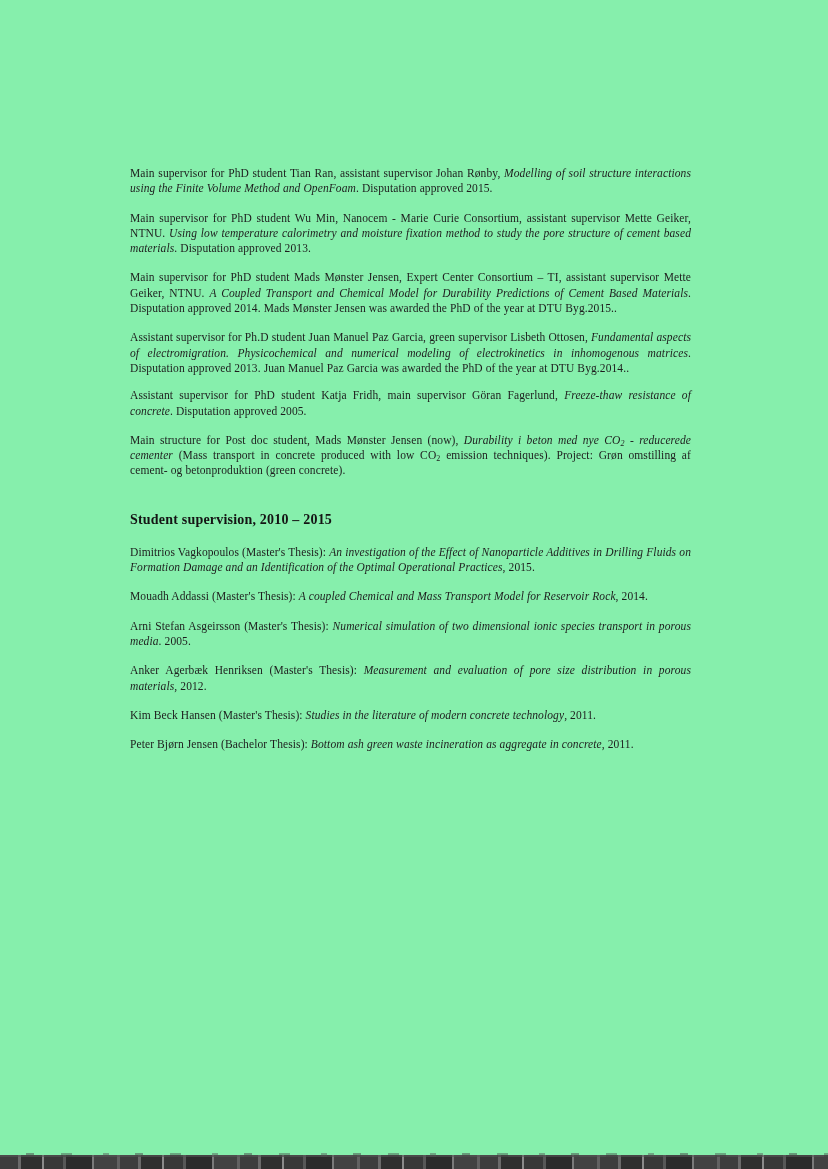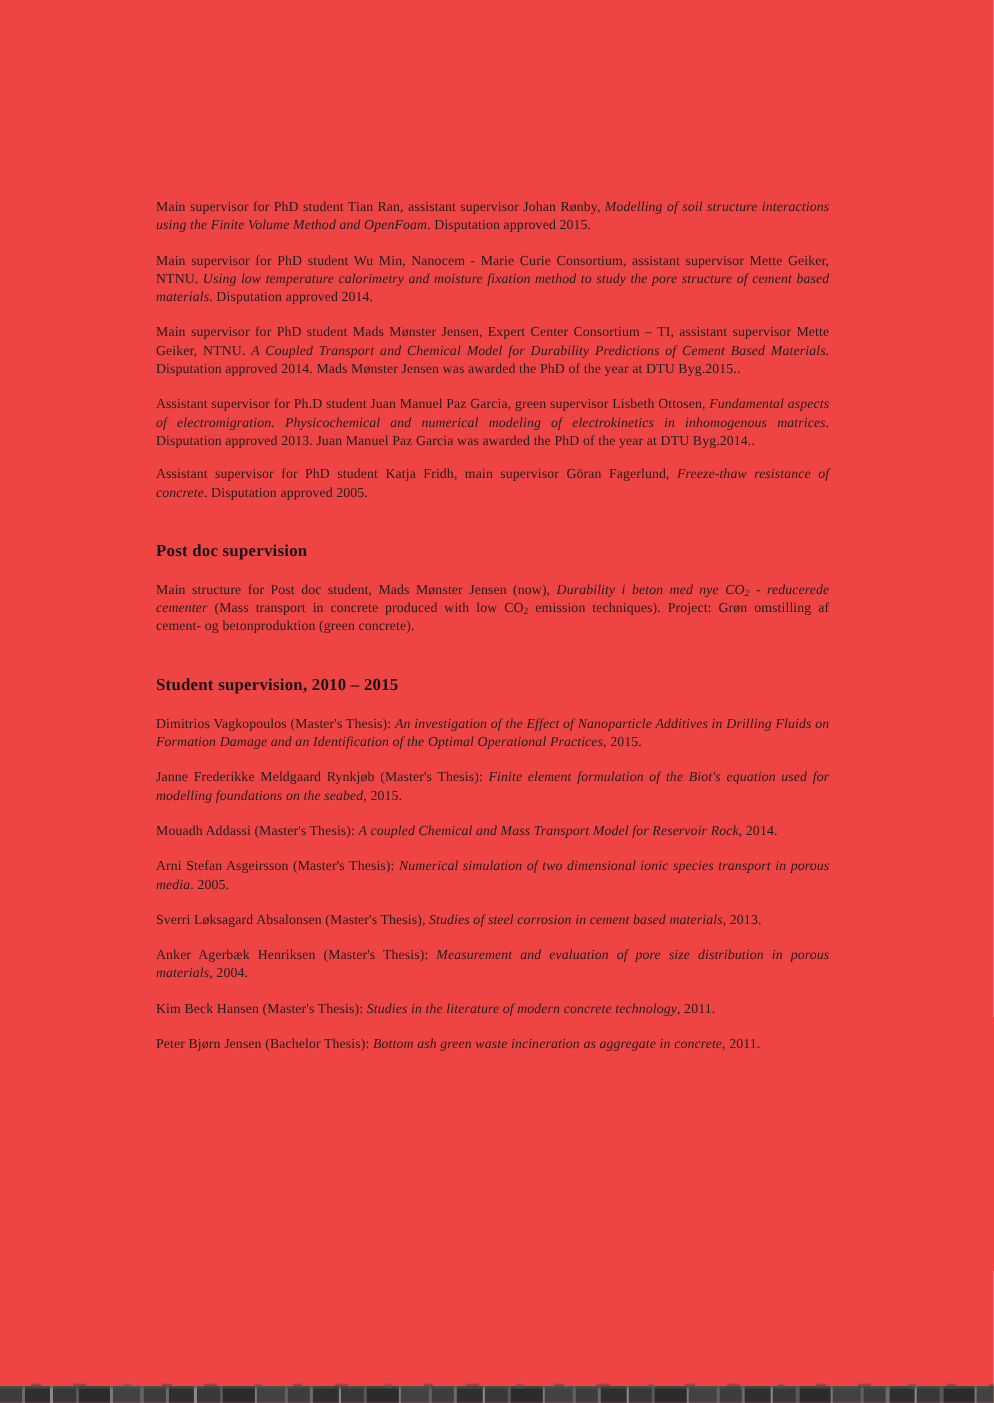--- a/index.html
+++ b/index.html
@@ -10,21 +10,21 @@
     width: 828px;
     height: 1169px;
     background: #fefefe;
     position: relative;
     overflow: hidden;
     font-family: "Liberation Serif", serif;
   }
   .page {
     position: absolute;
     inset: 0;
-    background: #ef4444;
+    background: #86efac;
   }
   .content {
     position: absolute;
     left: 130px;
     top: 166px;
     width: 561px;
   }
   .content p {
     margin: 14px 0 0 0;
     font-size: 11.5px;
@@ -83,30 +83,27 @@
       transparent 34px 61px, rgba(60,60,60,0.4) 61px 72px,
       transparent 72px 103px, rgba(80,80,80,0.45) 103px 109px);
   }
 </style>
 </head>
 <body>
 
 <div class="page">
   <div class="content" id="doc-content">
       <p><span>Main supervisor for PhD student Tian Ran, assistant supervisor Johan Rønby, </span><i>Modelling of soil structure interactions using the Finite Volume Method and OpenFoam</i><span>. Disputation approved 2015.</span></p>
-      <p><span>Main supervisor for PhD student Wu Min, Nanocem - Marie Curie Consortium, assistant supervisor Mette Geiker, NTNU. </span><i>Using low temperature calorimetry and moisture fixation method to study the pore structure of cement based materials</i><span>. Disputation approved 2014.</span></p>
+      <p><span>Main supervisor for PhD student Wu Min, Nanocem - Marie Curie Consortium, assistant supervisor Mette Geiker, NTNU. </span><i>Using low temperature calorimetry and moisture fixation method to study the pore structure of cement based materials</i><span>. Disputation approved 2013.</span></p>
       <p><span>Main supervisor for PhD student Mads Mønster Jensen, Expert Center Consortium – TI, assistant supervisor Mette Geiker, NTNU. </span><i>A Coupled Transport and Chemical Model for Durability Predictions of Cement Based Materials</i><span>. Disputation approved 2014. Mads  Mønster Jensen was awarded the PhD of the year at DTU Byg.2015..</span></p>
       <p><span>Assistant supervisor for Ph.D student Juan Manuel Paz Garcia, green supervisor Lisbeth Ottosen, </span><i>Fundamental aspects of electromigration. Physicochemical and numerical modeling of electrokinetics in inhomogenous matrices</i><span>. Disputation approved 2013. Juan Manuel Paz Garcia was awarded the PhD of the year at DTU Byg.2014..</span></p>
       <p class="wide-gap"><span>Assistant supervisor for PhD student Katja Fridh, main supervisor Göran Fagerlund, </span><i>Freeze-thaw resistance of concrete</i><span>. Disputation approved 2005.</span></p>
-      <h2>Post doc supervision</h2>
       <p><span>Main structure for Post doc student, Mads Mønster Jensen (now), </span><i>Durability i beton med nye CO</i><sub class="it">2</sub><i> - reducerede cementer</i><span> (Mass transport in concrete produced with low CO</span><sub>2</sub><span> emission techniques). Project: Grøn omstilling af cement- og betonproduktion (green concrete).</span></p>
       <h2>Student supervision, 2010 – 2015</h2>
       <p><span>Dimitrios Vagkopoulos (Master's Thesis): </span><i>An investigation of the Effect of Nanoparticle Additives in Drilling Fluids on Formation Damage and an Identification of the Optimal Operational Practices</i><span>, 2015.</span></p>
-      <p><span>Janne Frederikke Meldgaard Rynkjøb (Master's Thesis): </span><i>Finite element formulation of the Biot's equation used for modelling foundations on the seabed</i><span>, 2015.</span></p>
       <p><span>Mouadh Addassi (Master's Thesis): </span><i>A coupled Chemical and Mass Transport Model for Reservoir Rock</i><span>, 2014.</span></p>
       <p><span>Arni Stefan Asgeirsson (Master's Thesis): </span><i>Numerical simulation of two dimensional ionic species transport in porous media</i><span>. 2005.</span></p>
-      <p><span>Sverri Løksagard Absalonsen (Master's Thesis), </span><i>Studies of steel corrosion in cement based materials</i><span>, 2013.</span></p>
-      <p><span>Anker Agerbæk Henriksen (Master's Thesis): </span><i>Measurement and evaluation of pore size distribution in porous materials</i><span>, 2004.</span></p>
+      <p><span>Anker Agerbæk Henriksen (Master's Thesis): </span><i>Measurement and evaluation of pore size distribution in porous materials</i><span>, 2012.</span></p>
       <p><span>Kim Beck Hansen (Master's Thesis): </span><i>Studies in the literature of modern concrete technology</i><span>, 2011.</span></p>
       <p><span>Peter Bjørn Jensen (Bachelor Thesis): </span><i>Bottom ash green waste incineration as aggregate in concrete</i><span>, 2011.</span></p>
     </div>
   <div class="scan-band"></div>
 </div>
 
 </body></html>

